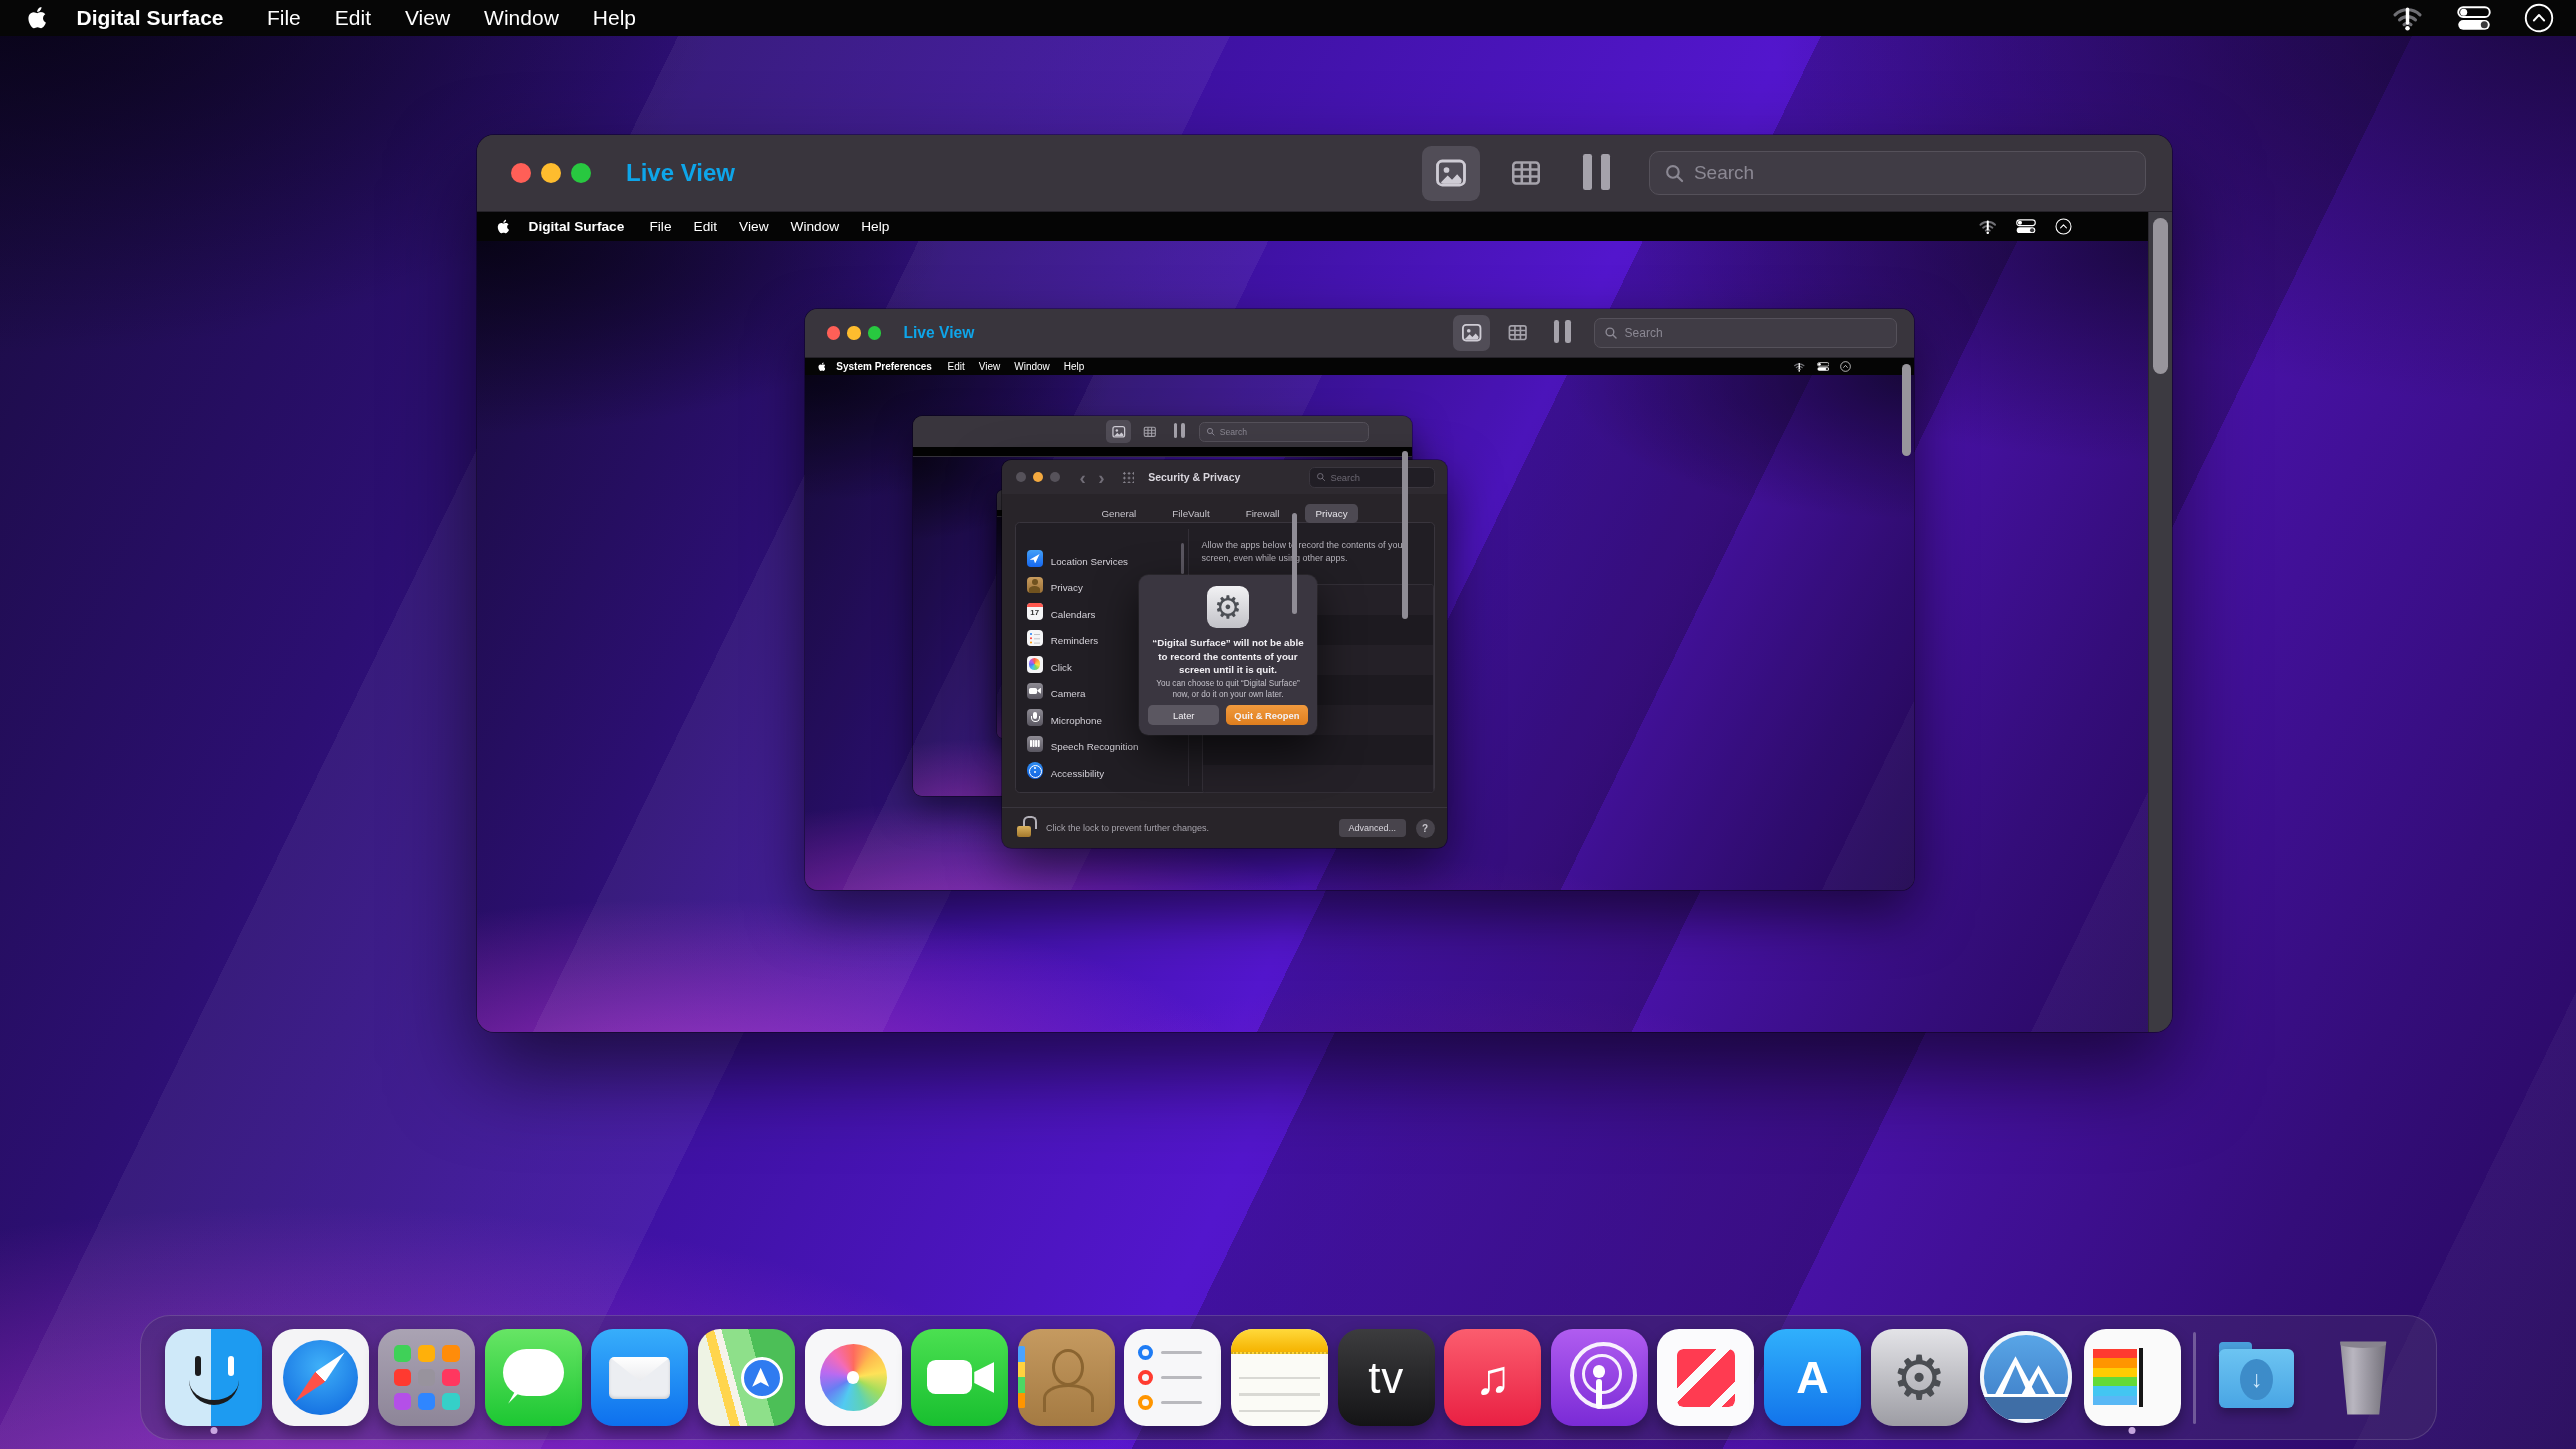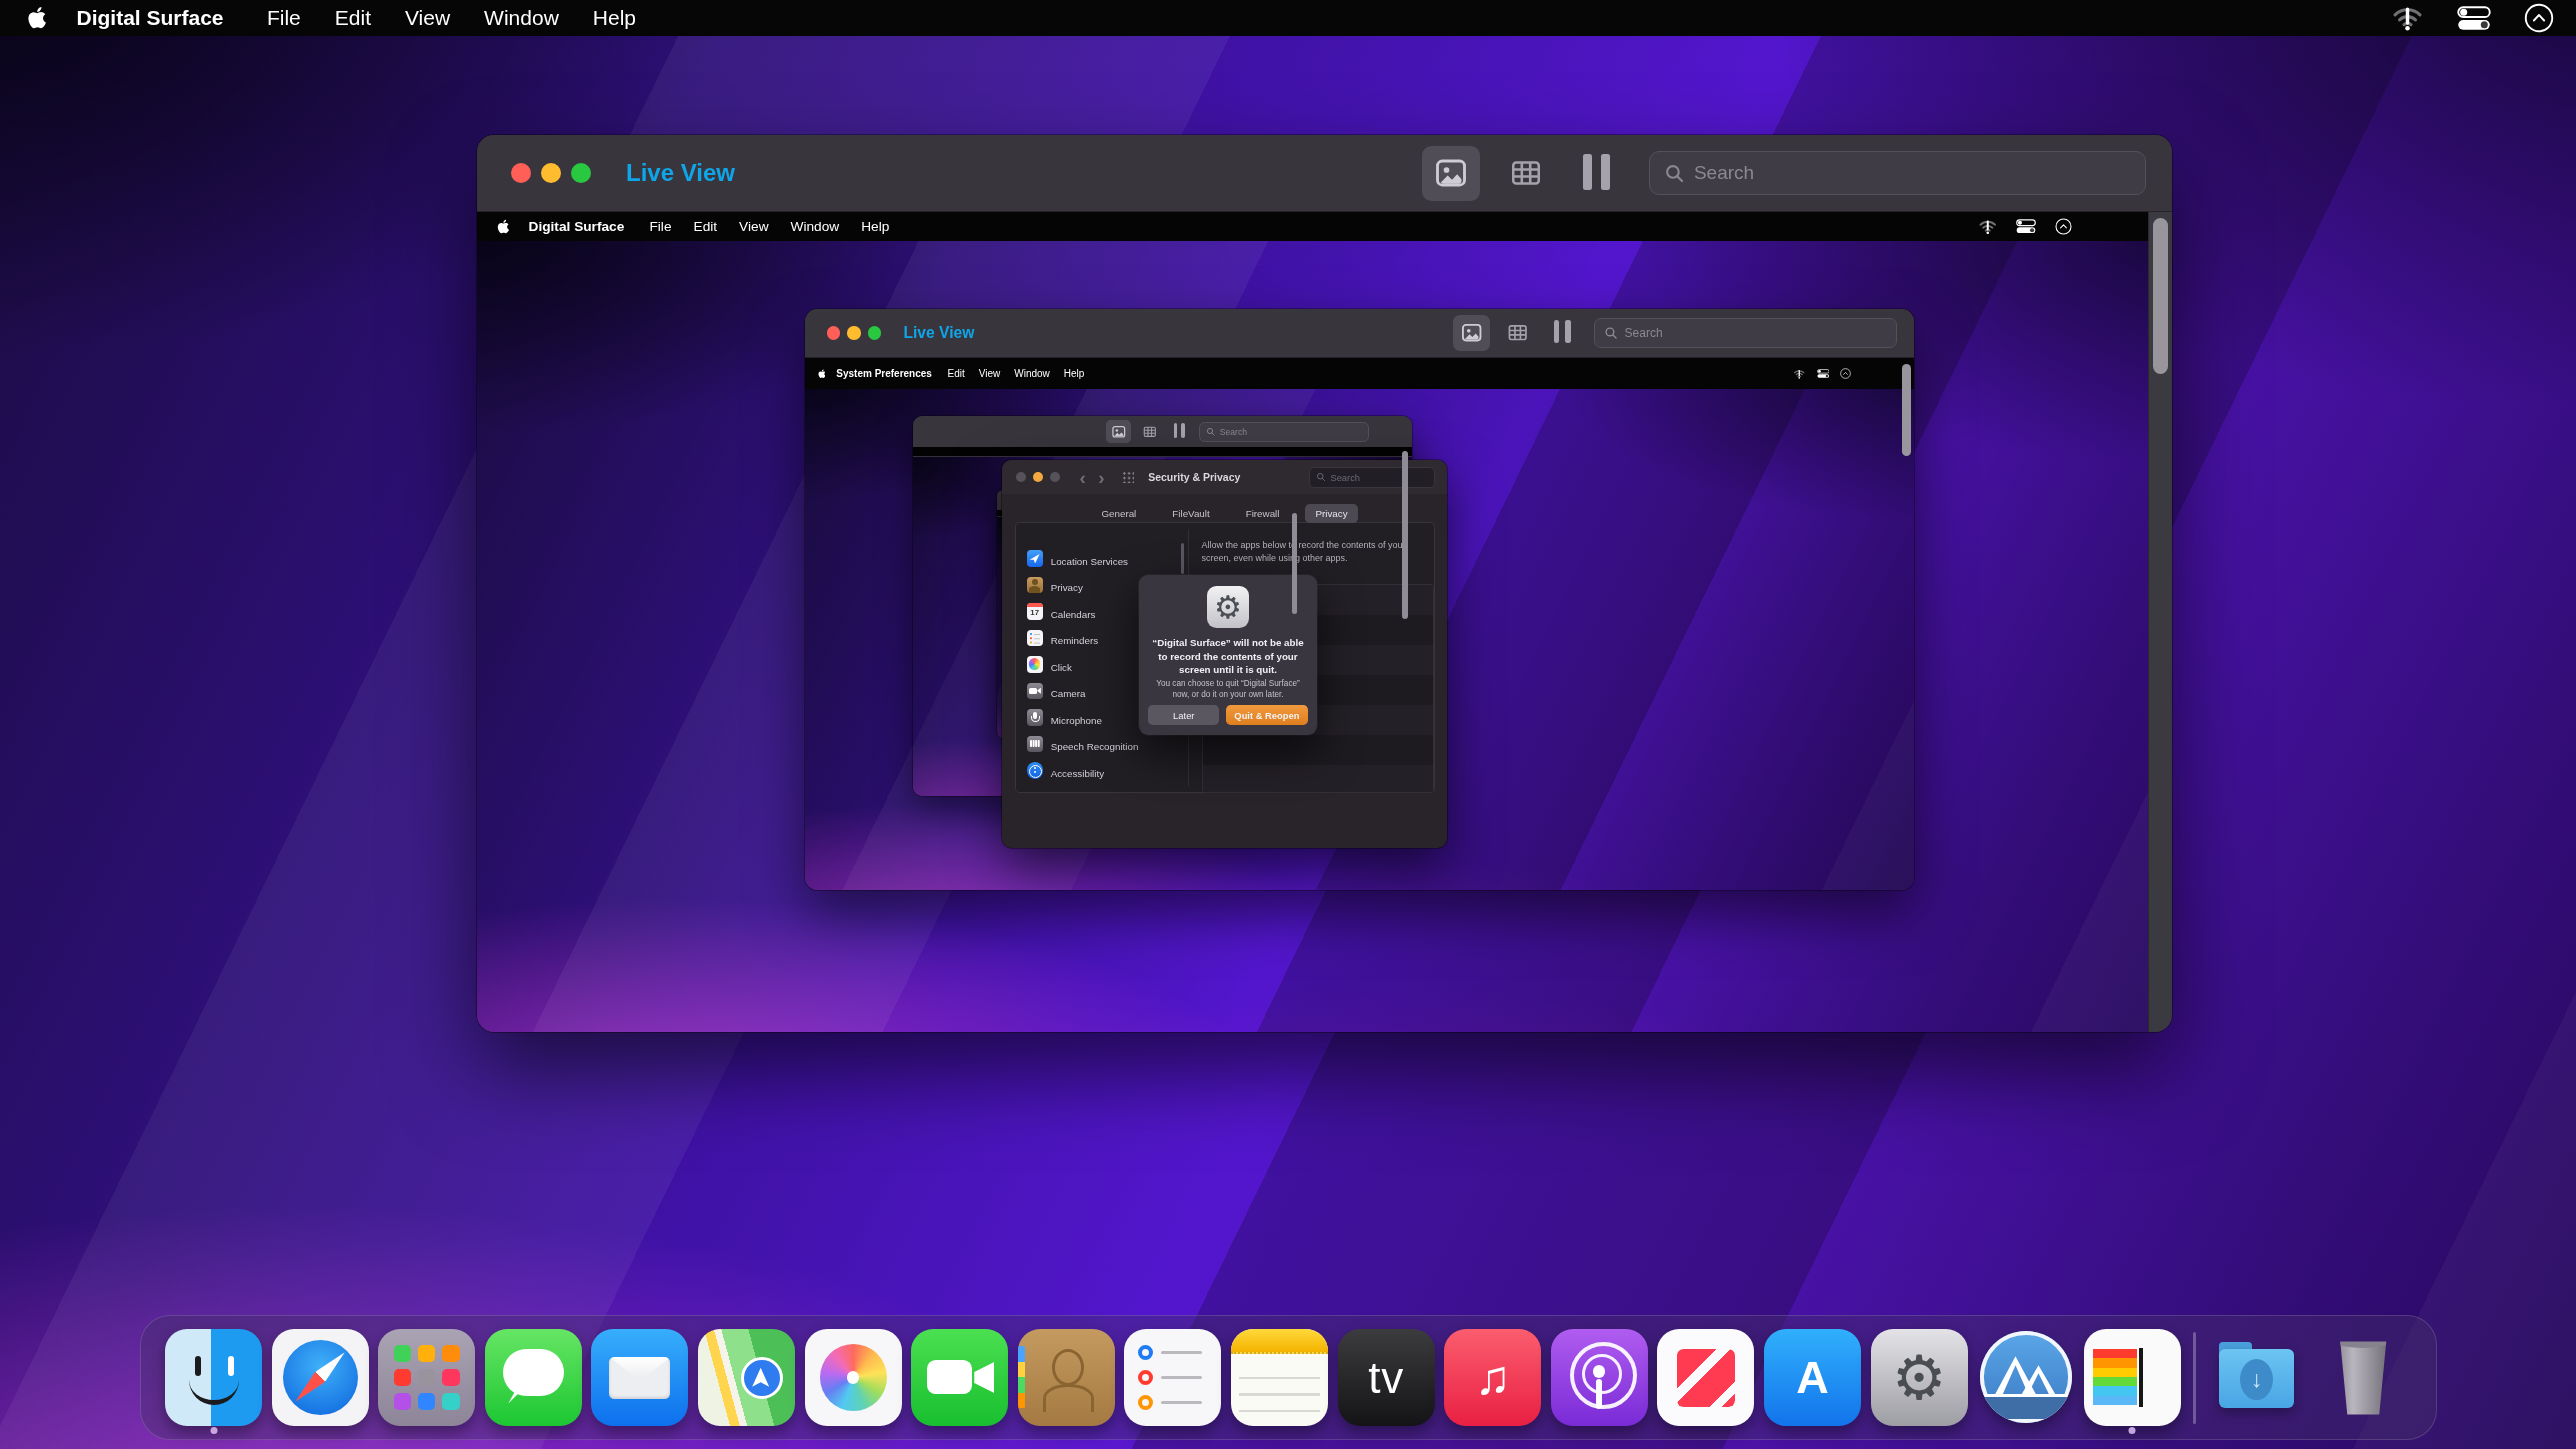--- a/index.html
+++ b/index.html
@@ -88,21 +88,21 @@
   #win2 .light { width:13.3px; height:13.3px; margin-right:7px; }
   #win2 .tb-title { font-size:15.6px; margin-left:15.6px; }
   #win2 .tb-spacer { flex:1; }
   #win2 .toolbtn { width:37px; height:36px; margin-left:9.4px; border-radius:7px; }
   #win2 .toolbtn svg { width:23.4px; height:23.4px; }
   #win2 .pausebars { margin-left:14px; }
   #win2 .pausebars i { width:5.5px; height:23.4px; margin:0 3.1px; }
   #win2 .searchbox { margin-left:20px; width:303px; height:30px; border-radius:7px; padding:0 9.4px; font-size:12px; border-width:1.2px; }
   #win2 .searchbox .mag { width:14px; height:14px; margin-right:6.2px; }
   #win2 .searchbox .mag svg{ width:100%; height:100%; }
-  #strip2 { top:49px; height:31px; padding:0 15.6px 0 12.5px; }
+  #strip2 { top:49px; height:17px; padding:0 15.6px 0 12.5px; }
   #strip2 .apple { width:7.8px; height:9.4px; margin-right:11px; }
   #strip2 .apple svg{ width:100%; height:100%; }
   #strip2 .mb-app { font-size:10px; margin-right:1.6px; }
   #strip2 .mb-item { font-size:10px; margin-left:14px; }
   #strip2 .st-icons { gap:11px; margin-right:47px; }
   #strip2 .sic.wifi { width:12.5px; height:10px; } #strip2 .sic.cc { width:12.5px; height:9.4px; } #strip2 .sic.chev { width:11px; height:11px; }
   #win2 .content { position:absolute; left:0; top:66px; right:0; bottom:0; }
   #win2 .vthumb2 { position:absolute; right:3.1px; top:55px; width:8.6px; height:92px; background:#98959c; border-radius:4.7px; z-index:45; }
 
   
@@ -665,20 +665,26 @@
                     <div class="arow"></div>
                     <div class="arow"></div>
                     <div class="arow"></div>
                     <div class="arow"></div>
                     <div class="arow"></div>
                     <div class="arow"></div>
                   </div>
               </div>
             </div>
 
+            <div class="secbottom">
+              <span class="lock"></span>
+              <span class="lockhint">Click the lock to prevent further changes.</span>
+              <span class="btn-adv">Advanced...</span>
+              <span class="btn-help">?</span>
+            </div>
           </div>
 
           <div id="dialog">
             <div class="gear">
                 <span>⚙</span>
               </div>
             <div class="dtitle">“Digital Surface” will not be able to record the contents of your screen until it is quit.</div>
             <div class="dbody">You can choose to quit “Digital Surface” now, or do it on your own later.</div>
             <div class="dbtns">
               <span class="dbtn later">Later</span>

